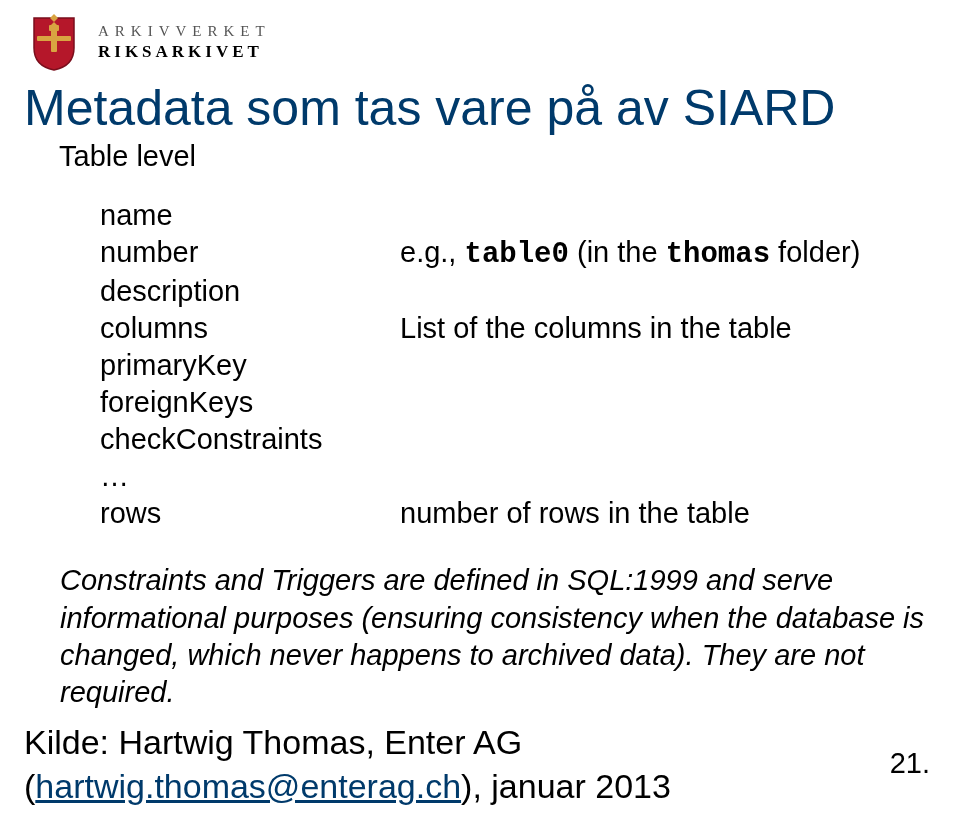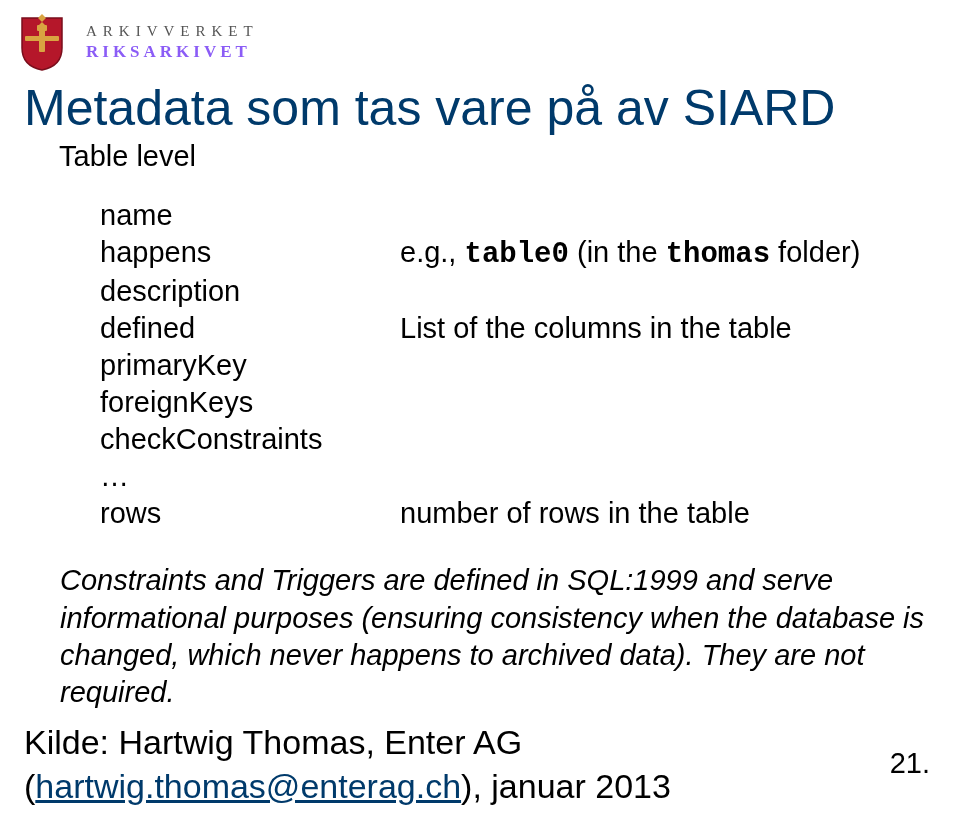--- a/index.html
+++ b/index.html
@@ -1,23 +1,23 @@
 <!DOCTYPE html>
 <html><head>
 <meta charset="utf-8">
 <style>
   * { margin: 0; padding: 0; box-sizing: border-box; }
   html, body { width: 960px; height: 818px; background: #fff; font-family: Verdana, Arial, sans-serif; color: #000; overflow: hidden; }
   .page { position: relative; width: 960px; height: 818px; padding: 0; }
 
-  .logo-row { display: flex; align-items: center; gap: 14px; padding: 12px 24px 0 12px; }
+  .logo-row { display: flex; align-items: center; gap: 14px; padding: 12px 24px 0 24px; }
   .crest { width: 60px; height: 60px; }
   .brand-text { display: flex; flex-direction: column; gap: 2px; }
   .brand-line1 { font-family: Georgia, 'Times New Roman', serif; font-size: 15px; letter-spacing: 6px; color: #555; }
-  .brand-line2 { font-family: Georgia, 'Times New Roman', serif; font-size: 17px; letter-spacing: 4px; color: #8b5cf6; font-weight: 600; }
+  .brand-line2 { font-family: Georgia, 'Times New Roman', serif; font-size: 17px; letter-spacing: 4px; color: #000000; font-weight: 600; }
 
   .title { font-size: 50px; color: #003a6b; padding: 8px 24px 0 24px; font-weight: 400; line-height: 1.15; }
   .subtitle { font-size: 29px; color: #000; padding: 2px 24px 24px 59px; font-weight: 400; }
 
   .defs { padding: 0 24px 0 100px; font-size: 29px; line-height: 1.28; }
   .def-row { display: flex; }
   .def-key { width: 300px; flex-shrink: 0; }
   .def-val { flex: 1; }
   .mono { font-family: 'Courier New', monospace; font-weight: bold; }
 
@@ -53,29 +53,29 @@
 
   <h1 class="title">Metadata som tas vare på av SIARD</h1>
   <div class="subtitle">Table level</div>
 
   <div class="defs">
     <div class="def-row">
       <div class="def-key">name</div>
       <div class="def-val"></div>
     </div>
     <div class="def-row">
-      <div class="def-key">happens</div>
+      <div class="def-key">number</div>
       <div class="def-val"><span>e.g., </span><span class="mono">table0</span><span> (in the </span><span class="mono">thomas</span><span> folder)</span></div>
     </div>
     <div class="def-row">
       <div class="def-key">description</div>
       <div class="def-val"></div>
     </div>
     <div class="def-row">
-      <div class="def-key">defined</div>
+      <div class="def-key">columns</div>
       <div class="def-val">List of the columns in the table</div>
     </div>
     <div class="def-row">
       <div class="def-key">primaryKey</div>
       <div class="def-val"></div>
     </div>
     <div class="def-row">
       <div class="def-key">foreignKeys</div>
       <div class="def-val"></div>
     </div>

